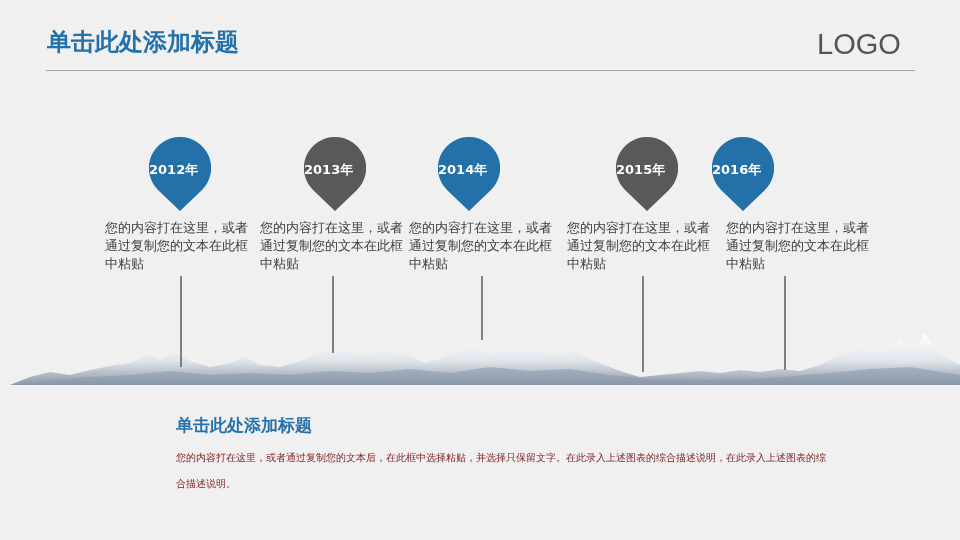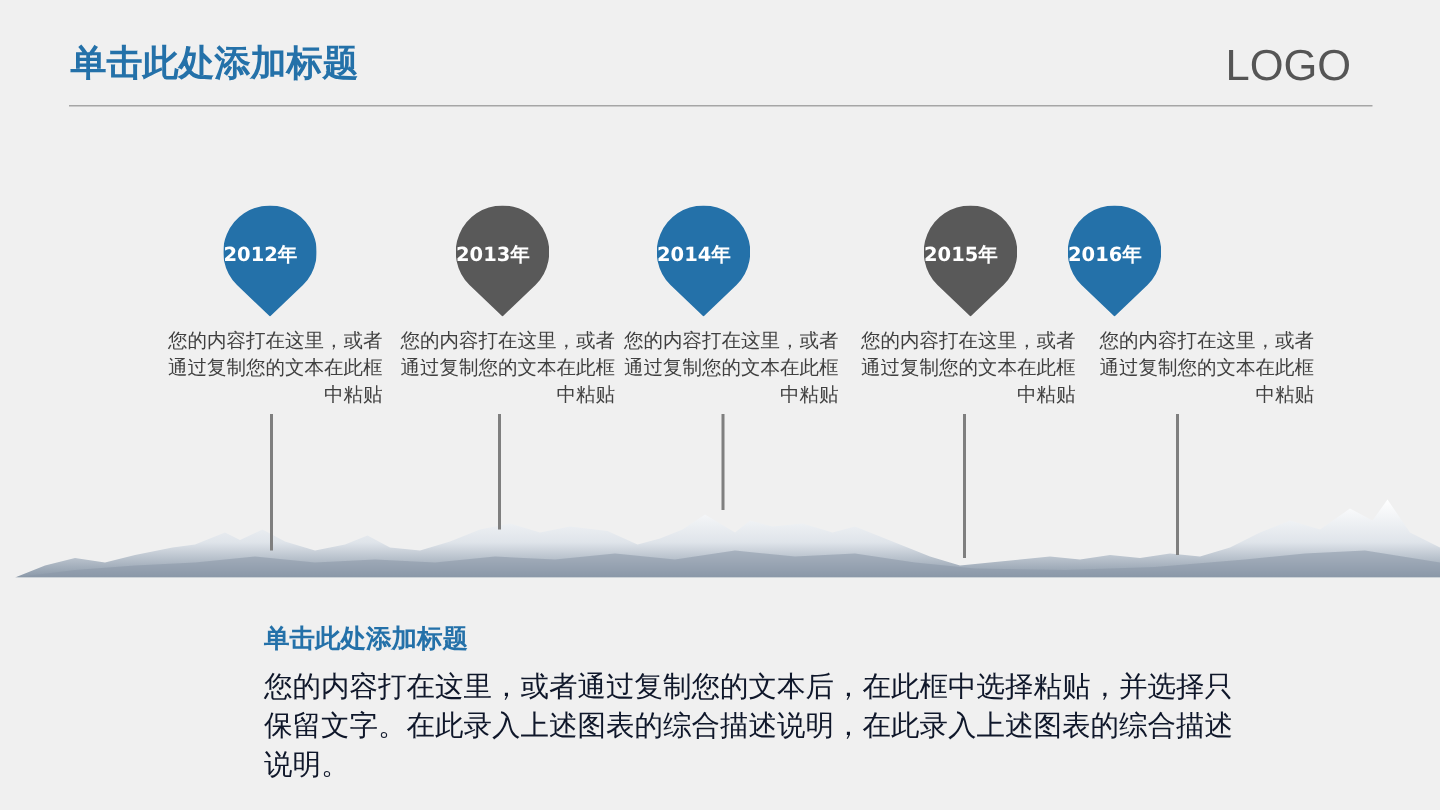--- a/index.html
+++ b/index.html
@@ -4,25 +4,25 @@
 <style>
   * { margin: 0; padding: 0; box-sizing: border-box; }
   html, body { width: 960px; height: 540px; overflow: hidden; background: #f0f0f0; }
   body { position: relative; font-family: "DejaVu Sans", "Liberation Sans", sans-serif; }
   .title { position: absolute; left: 47px; top: 26px; font-size: 24px; font-weight: bold; color: #2471a9; letter-spacing: 0px; }
   .logo { position: absolute; left: 817px; top: 28px; font-size: 29px; color: #555555; font-family: Liberation Sans, sans-serif; }
   .header-rule { position: absolute; left: 46px; top: 70px; width: 869px; height: 1px; background: #a6a6a6; }
   .pin { position: absolute; width: 62px; height: 74px; }
   .pin svg { position: absolute; left: 0; top: 0; }
   .pin-label { position: absolute; left: 0; top: 24px; width: 62px; text-align: left; color: #ffffff; font-weight: bold; font-size: 13px; font-family: "DejaVu Sans", sans-serif; }
-  .desc { position: absolute; width: 150px; text-align: right; font-size: 13px; line-height: 18px; color: #404040; }
+  .desc { position: absolute; width: 150px; text-align: left; font-size: 13px; line-height: 18px; color: #404040; }
   .vline { position: absolute; width: 2px; background: #7f7f7f; }
   .mountains { position: absolute; left: 10px; top: 325px; width: 950px; height: 60px; }
   .sub-title { position: absolute; left: 176px; top: 414px; font-size: 17px; font-weight: bold; color: #2471a9; font-family: Liberation Mono, monospace; }
-  .body-text { position: absolute; left: 176px; top: 445px; width: 650px; font-size: 19px; line-height: 26px; color: #0f172a; }
+  .body-text { position: absolute; left: 176px; top: 445px; width: 650px; font-size: 10px; line-height: 26px; color: #7f1d1d; }
 </style>
 </head>
 <body>
 
 <div class="title">单击此处添加标题</div>
 <div class="logo">LOGO</div>
 <div class="header-rule"></div>
 
 <svg class="mountains" viewBox="0 0 950 60" preserveAspectRatio="none">
   <defs>

